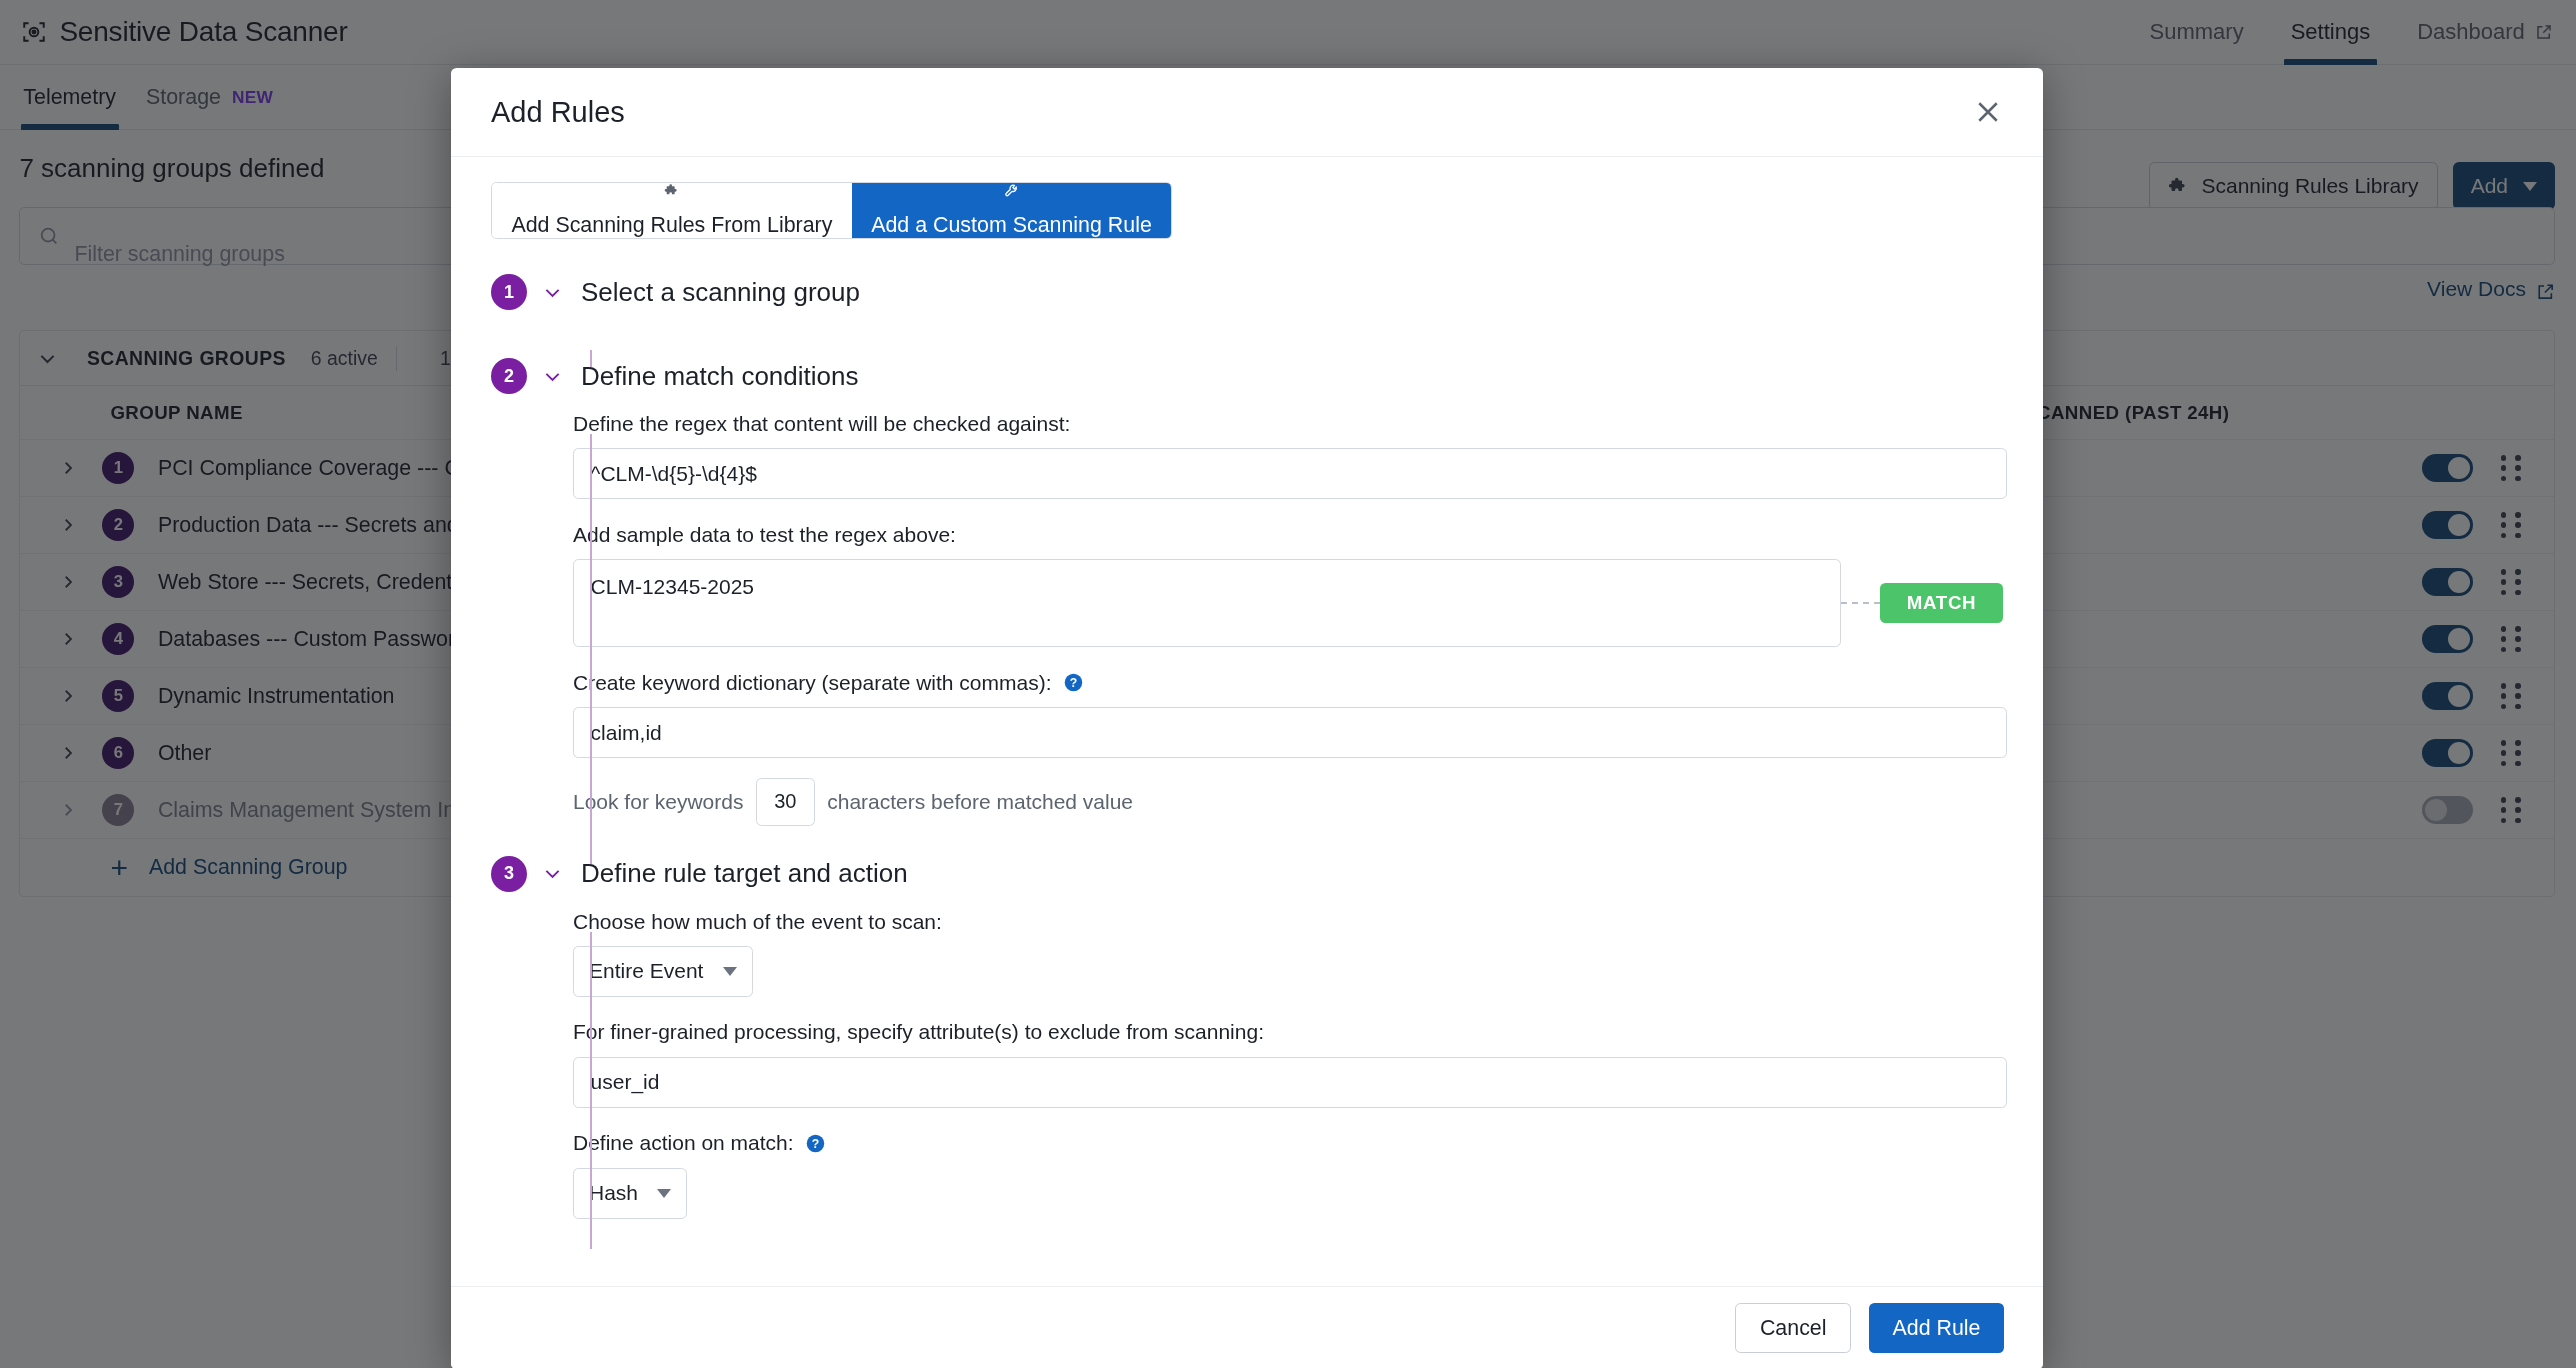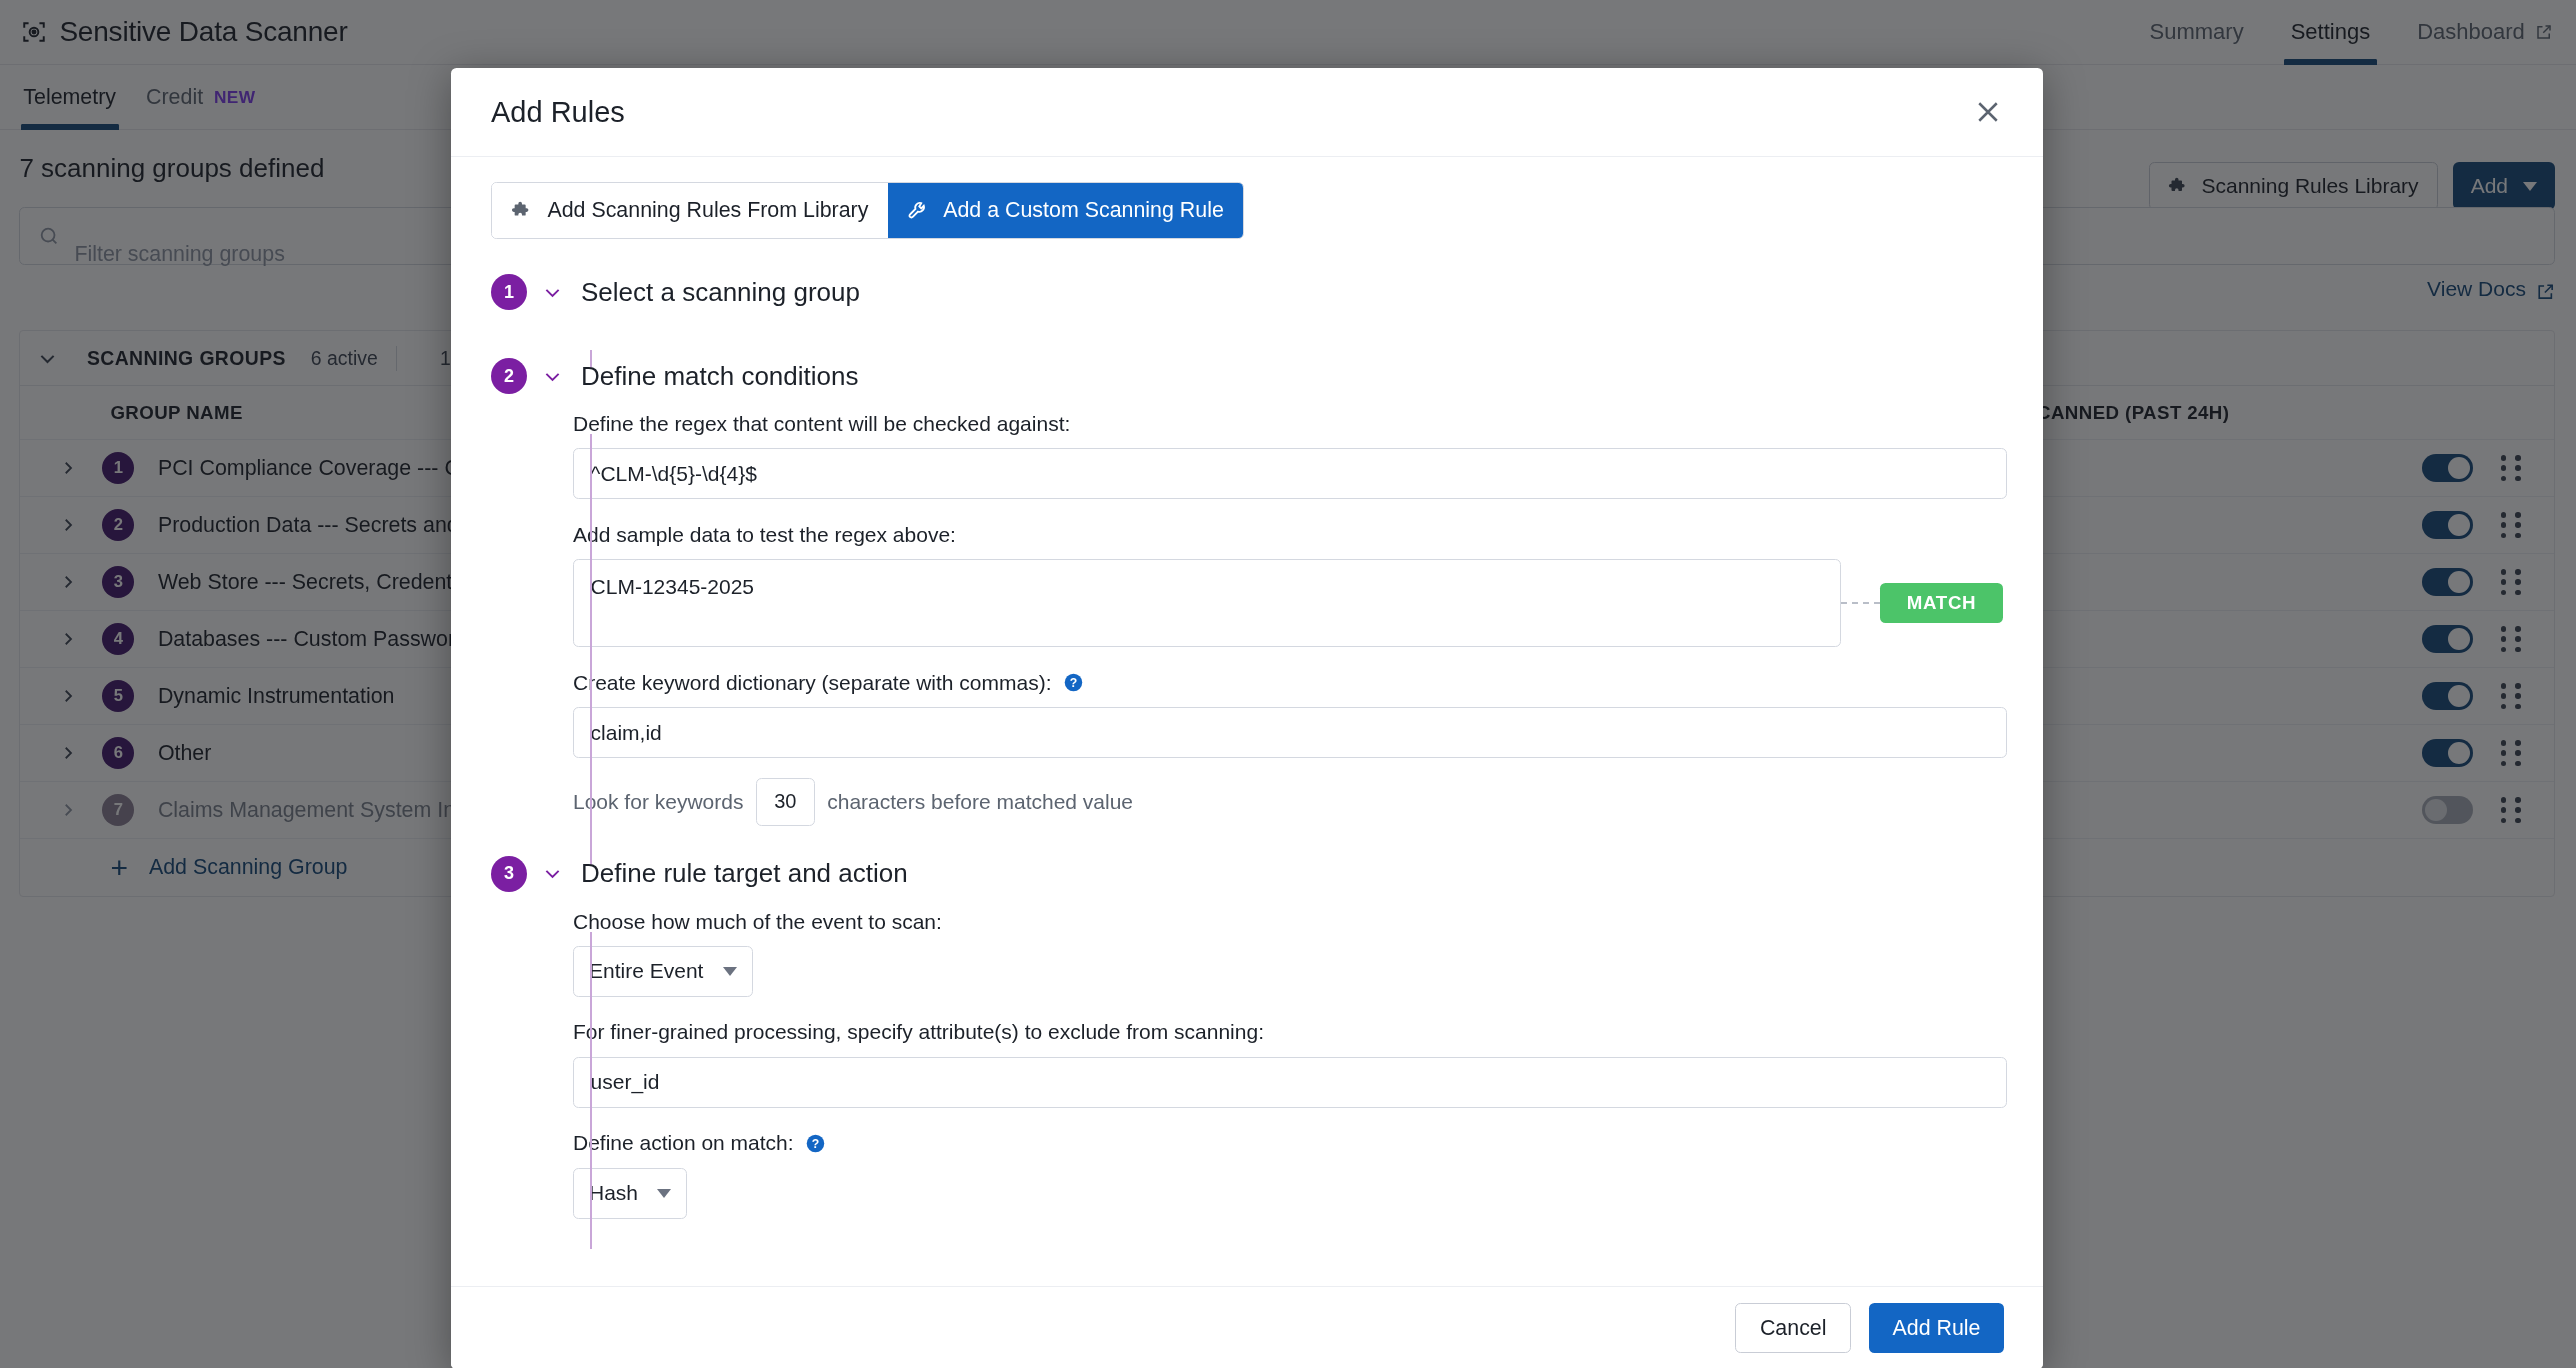--- a/index.html
+++ b/index.html
@@ -134,21 +134,21 @@
   .modal-close { margin-left: auto; width: 30px; height: 30px; color: #5c6470; cursor: pointer; }
 
   .modal-body { flex: 1 1 auto; overflow: hidden; position: relative; border-top: 1.4px solid #eceef2; }
   .modal-scroll { padding: 0 40px 28px 40px; }
 
   .seg {
     margin-top: 25px; display: inline-flex; border: 1.4px solid #d4d8e0; border-radius: 5.5px; overflow: hidden;
   }
   .seg-btn {
     display: flex; align-items: center; gap: 14px; height: 55px; padding: 0 19.4px;
-    font-size: 21.4px; color: #1c2129; background: #fff; cursor: pointer; white-space: nowrap;
+    font-size: 21.4px; color: #1c2129; background: #fff; cursor: pointer; white-space: nowrap; flex-direction: column;
   }
   .seg-btn.active { background: #1366c4; color: #fff; }
 
   .steps { margin-top: 35px; position: relative; }
   .step { position: relative; padding-left: 0; }
   .step-head { display: flex; align-items: center; gap: 0; }
   .step-num {
     width: 36px; height: 36px; border-radius: 50%; background: #7b1fa2; color: #fff;
     display: flex; align-items: center; justify-content: center; font-size: 18px; font-weight: bold;
     flex: 0 0 auto;
@@ -238,21 +238,21 @@
         </svg>
       </div>
     </div>
   </div>
 
   <div class="subnav">
     <div class="sub-tab active">
       <span>Telemetry</span>
     </div>
     <div class="sub-tab">
-      <span>Credit</span>
+      <span>Storage</span>
       <span class="badge-new">NEW</span>
     </div>
   </div>
 
   <div class="page-head">
     <div class="page-title">7 scanning groups defined</div>
     <div class="page-head-right">
       <div class="btn-outline">
         <svg width="21" height="21" viewBox="0 0 24 24" fill="#3b4351">
           <path d="M10 2a2 2 0 0 1 2 2v1h3a1 1 0 0 1 1 1v3h1a2 2 0 1 1 0 4h-1v3a1 1 0 0 1-1 1h-3v-1a2 2 0 1 0-4 0v1H5a1 1 0 0 1-1-1v-3H3a2 2 0 1 1 0-4h1V6a1 1 0 0 1 1-1h3V4a2 2 0 0 1 2-2z"></path>

